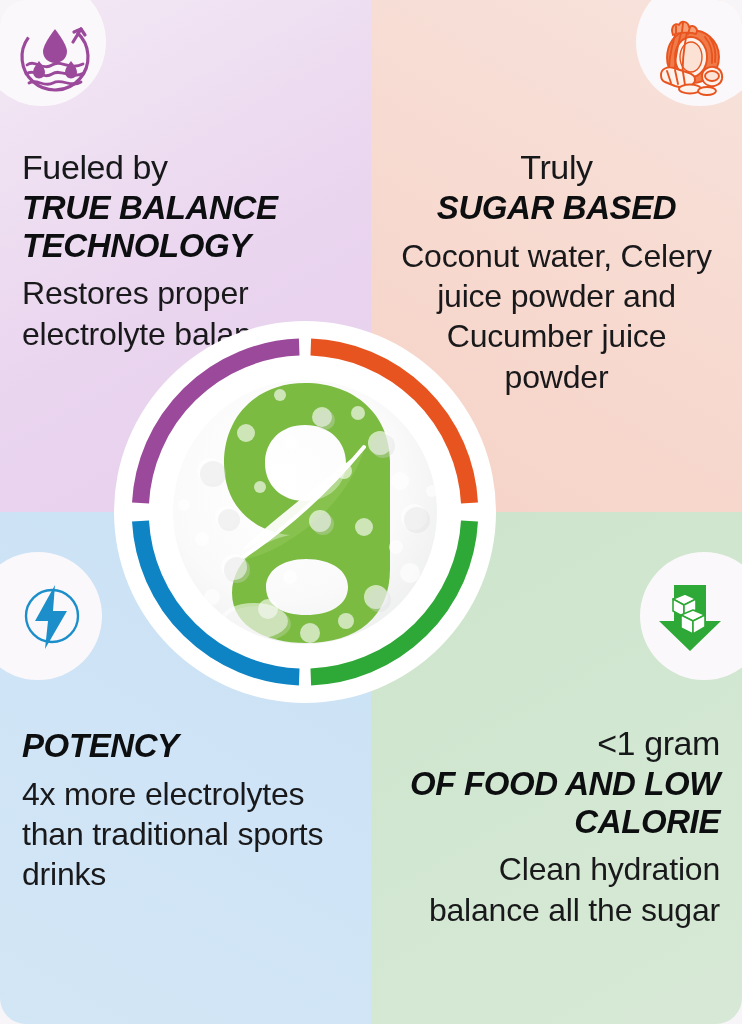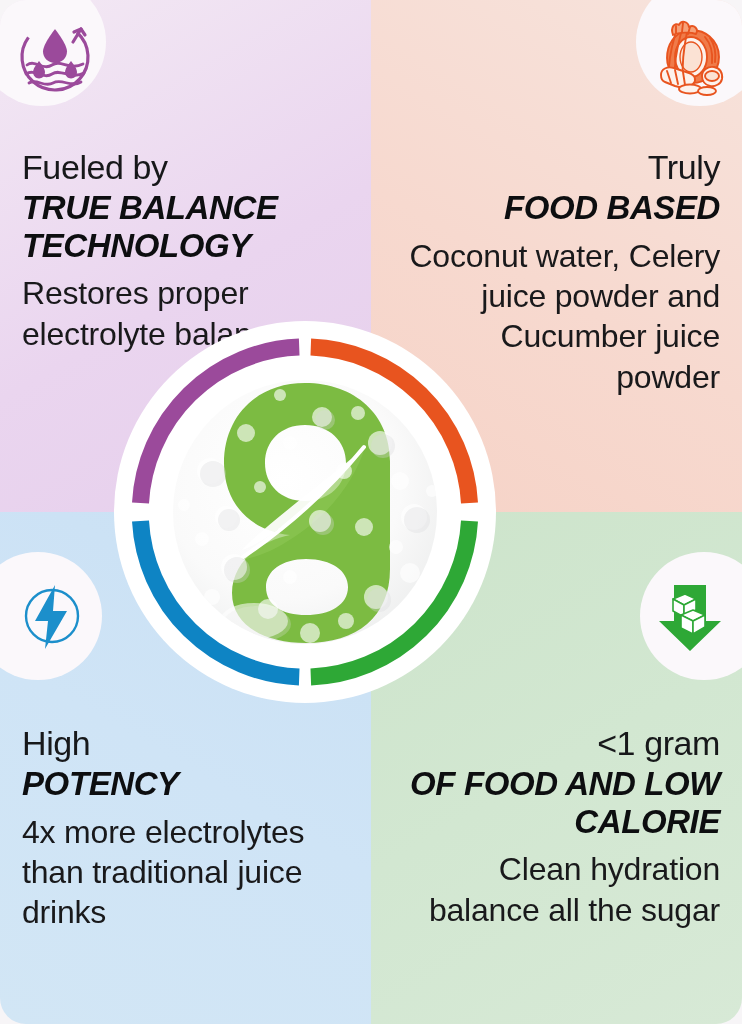--- a/index.html
+++ b/index.html
@@ -69,21 +69,21 @@
   .sub {
     font-size:32px;
     font-weight:400;
     color:#19191b;
     line-height:1.26;
     letter-spacing:-0.2px;
     margin-top:9px;
   }
 
   .quad.tl .txt { margin-top:148px; }
-  .quad.tr .txt { margin-top:148px; }
+  .quad.tr .txt { margin-top:148px;text-align:center; }
   .quad.bl .txt { margin-top:212px; }
   .quad.br .txt { margin-top:212px; }
 
   
   .badge {
     position:absolute;
     width:128px; height:128px;
     border-radius:50%;
     background:#fbf8fb;
     display:flex;
@@ -170,38 +170,37 @@
               <ellipse cx="67" cy="63" rx="7" ry="5" fill="#FBE2D4"></ellipse>
 
               <ellipse cx="45" cy="76" rx="11" ry="4.5" fill="#FDF2EC"></ellipse>
               <ellipse cx="62" cy="78" rx="9" ry="4" fill="#FDF2EC"></ellipse>
             </g>
           </svg>
         </span>
       </div>
       <div class="txt">
         <div class="eyebrow">Truly</div>
-        <div class="headline">FOOD BASED</div>
+        <div class="headline">SUGAR BASED</div>
         <div class="sub">Coconut water, Celery juice powder and Cucumber juice powder</div>
       </div>
     </div>
 
     <div class="quad bl">
       <div class="badge bl">
         <span>
           <svg width="78" height="78" viewBox="0 0 78 78" fill="none">
             <circle cx="39" cy="39" r="26" stroke="#1C8FCB" stroke-width="2.4" fill="none"></circle>
             <path d="M42 8 L22 44 L35 44 L32 72 L54 34 L40 34 Z" fill="#1C8FCB"></path>
           </svg>
         </span>
       </div>
       <div class="txt">
-        <div class="eyebrow">High</div>
         <div class="headline">POTENCY</div>
-        <div class="sub">4x more electrolytes than traditional juice drinks</div>
+        <div class="sub">4x more electrolytes than traditional sports drinks</div>
       </div>
     </div>
 
     <div class="quad br">
       <div class="badge br">
         <span>
           <svg width="78" height="78" viewBox="0 0 78 78" fill="none">
             <path d="M23 8 L55 8 L55 44 L70 44 L39 74 L8 44 L23 44 Z" fill="#2EA836"></path>
             <g fill="#ffffff" stroke="#2EA836" stroke-width="1.6" stroke-linejoin="round">
               <path d="M22 22 L34 17 L45 22 L33 28 Z"></path>

